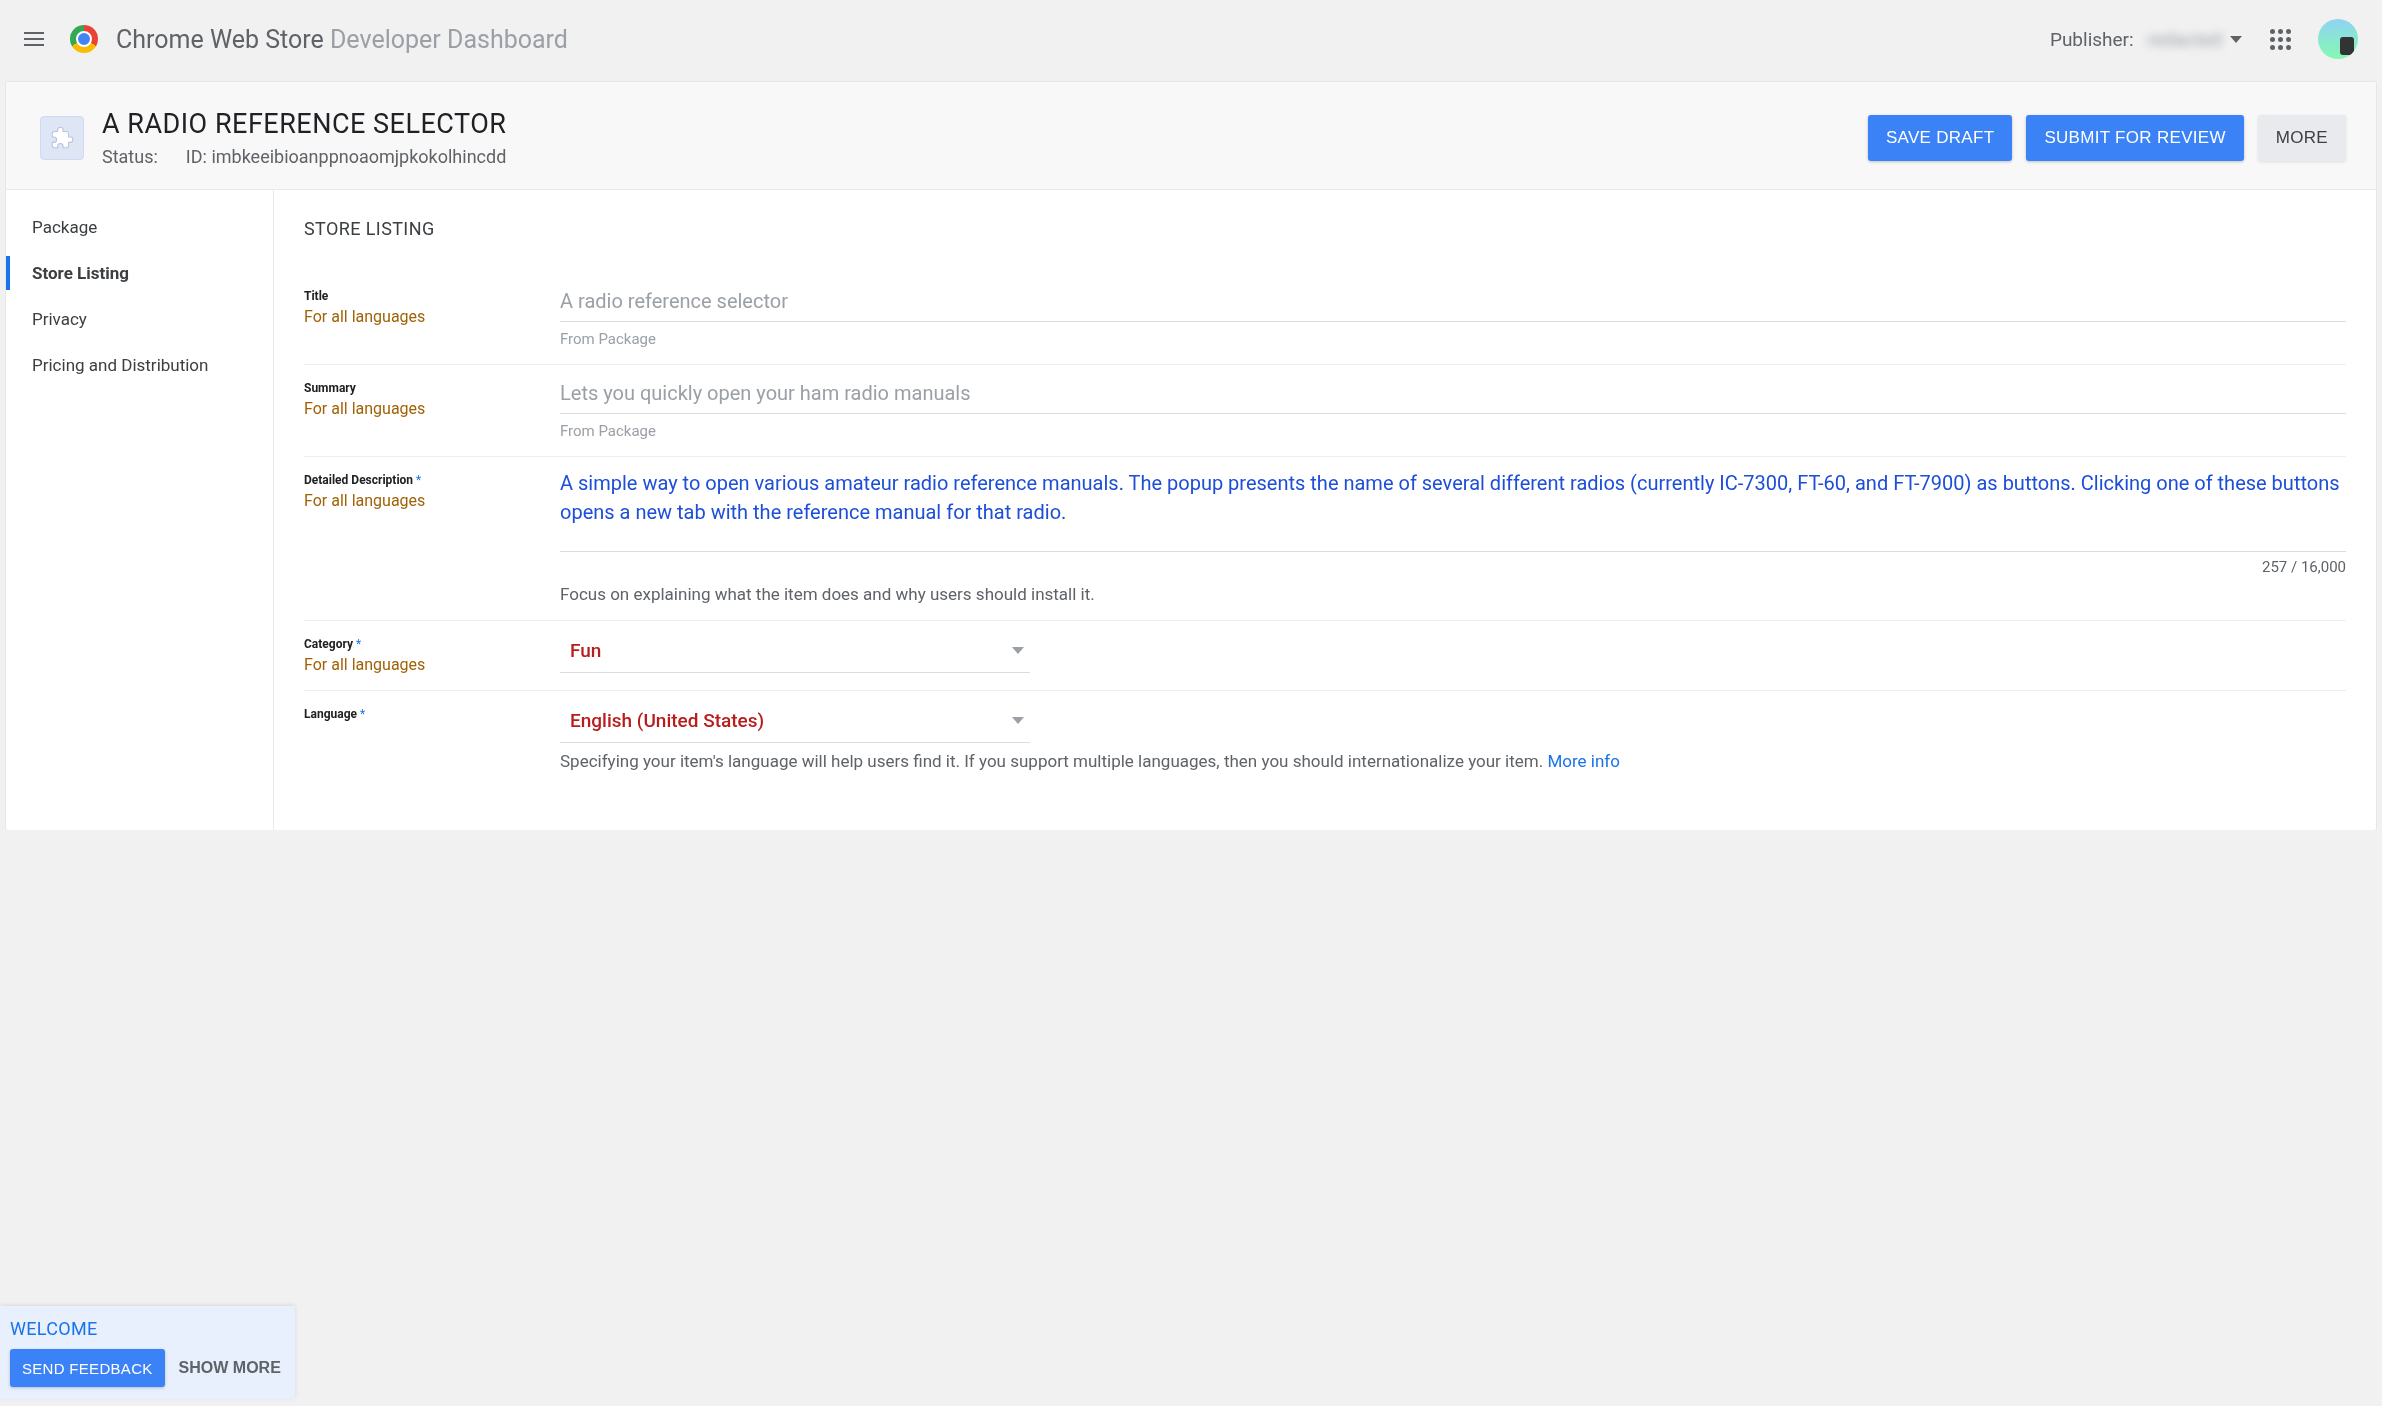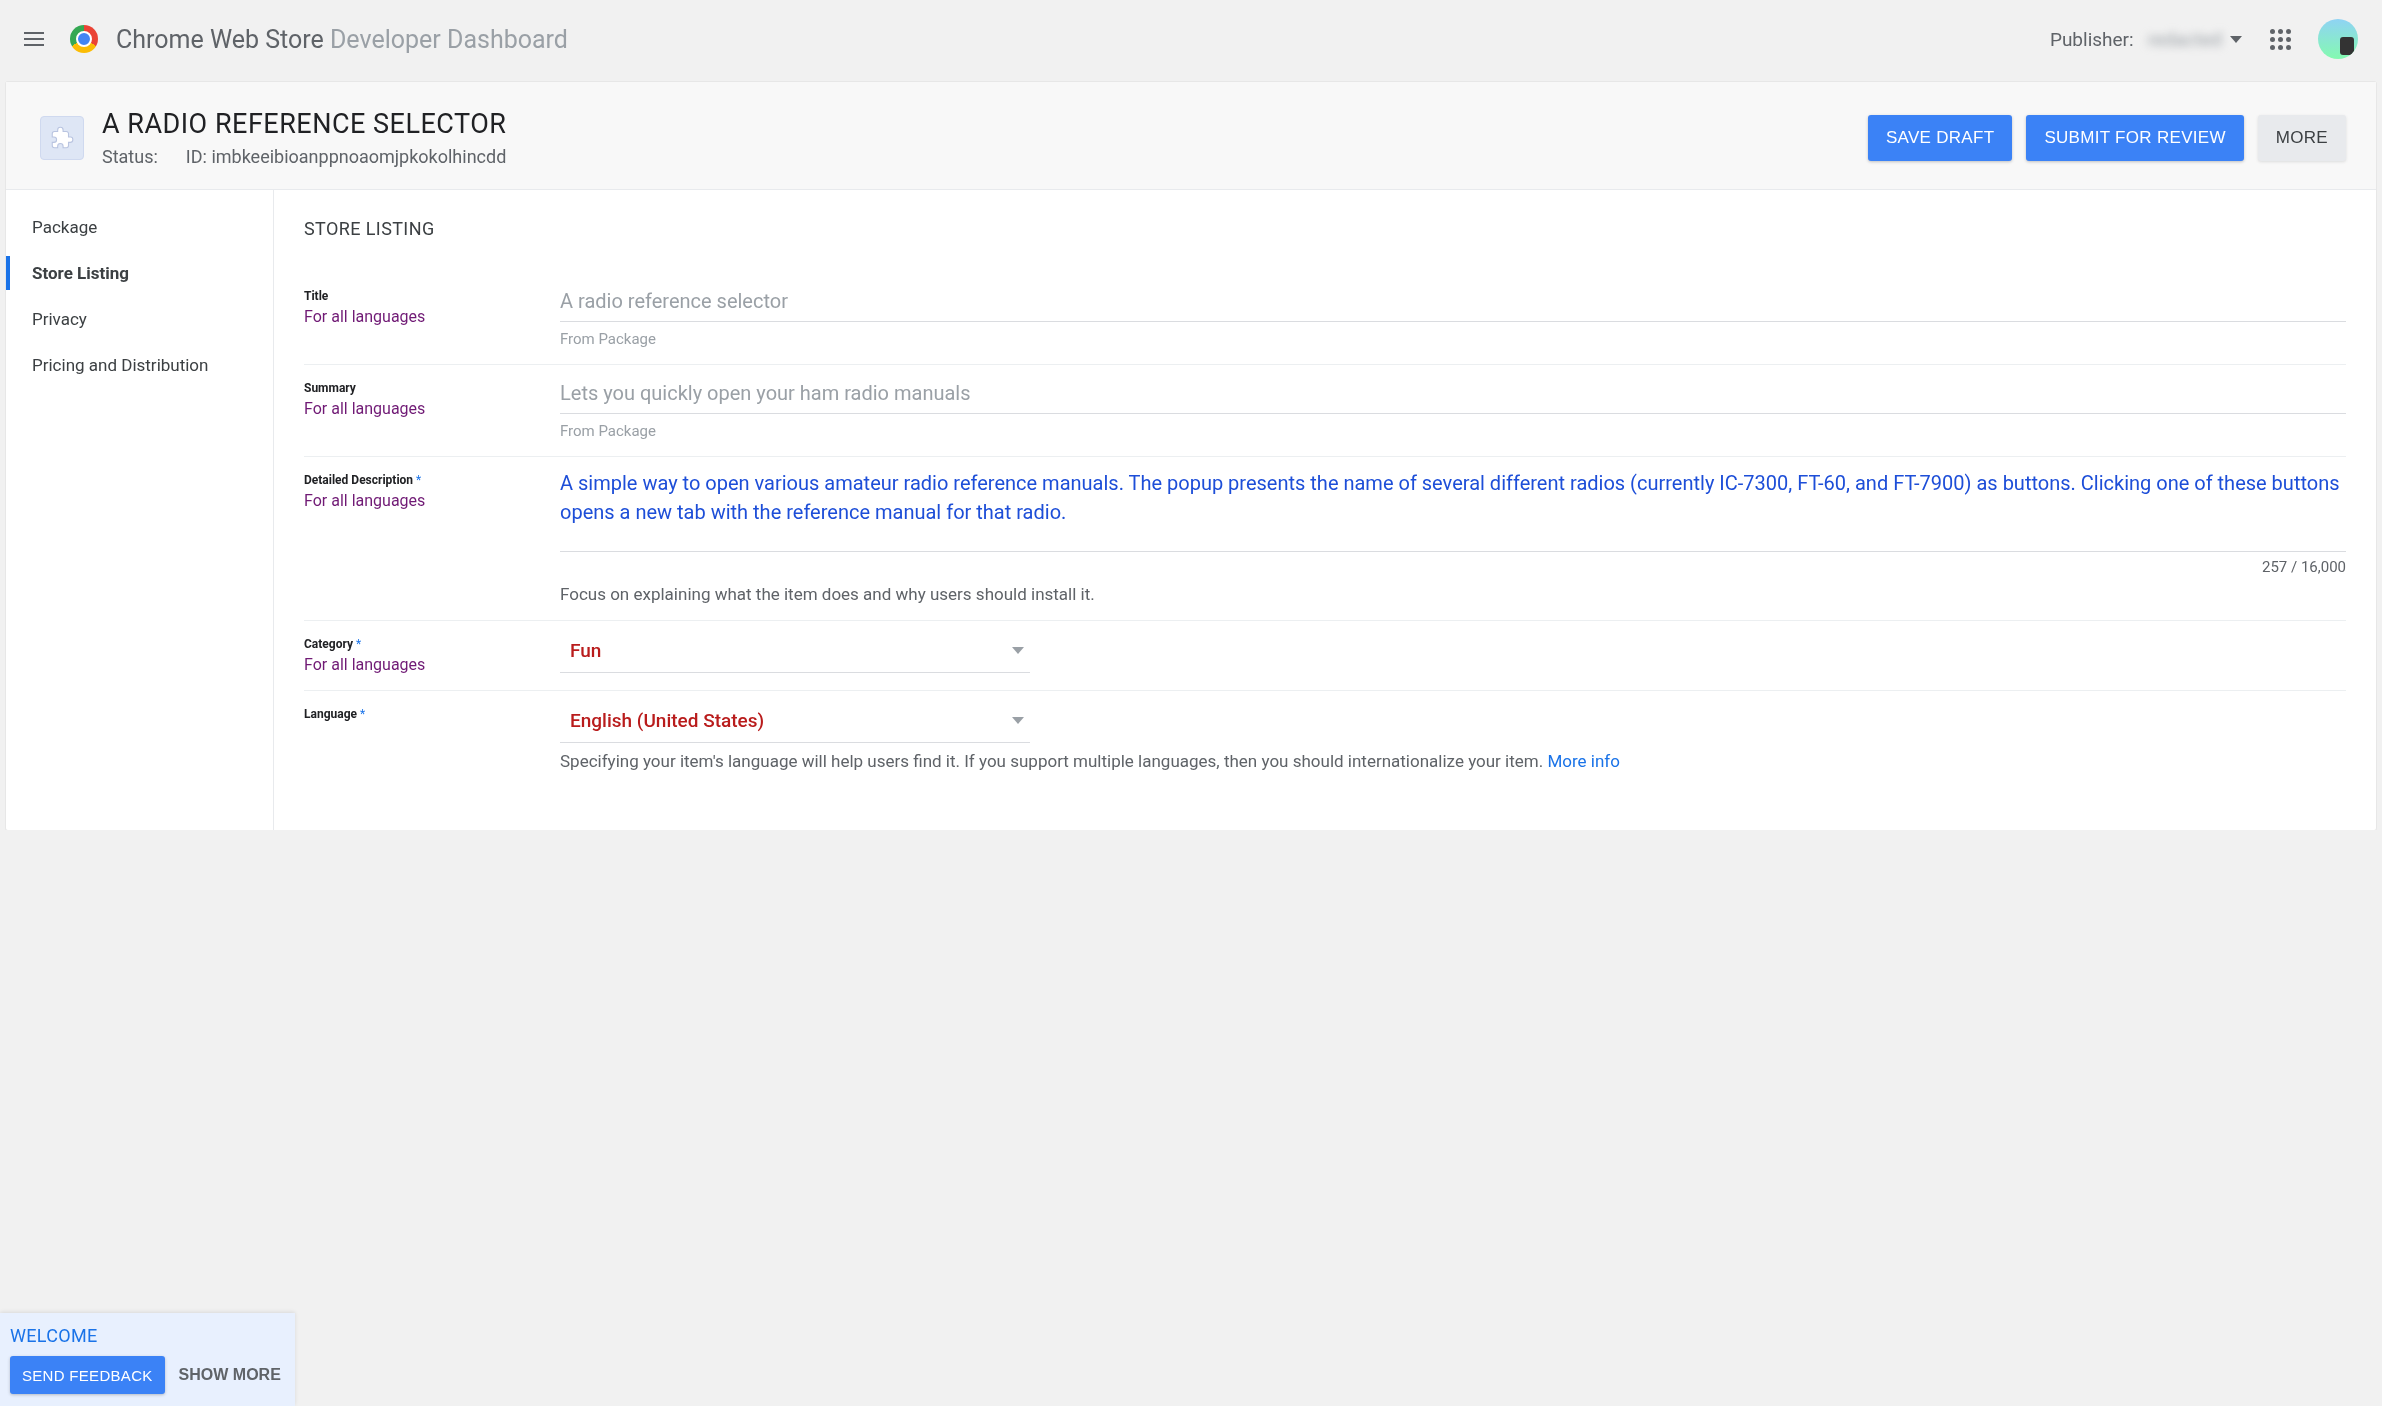--- a/index.html
+++ b/index.html
@@ -93,21 +93,21 @@
     .content { flex:1; padding: 28px 30px 40px 30px; }
     .section-title { font-size: 18px; font-weight:400; color:#3c4043; letter-spacing: 0.4px; margin-bottom: 34px; }
     .subsection-title { font-size: 18px; font-weight:400; color:#3c4043; letter-spacing: 0.4px; margin-bottom: 22px; }
 
     .form-row {
       display:flex; border-bottom: 1px solid #eceff1; padding: 12px 0 16px 0;
     }
     .form-row:first-of-type { padding-top: 0; }
     .form-label-col { width: 256px; padding-top: 4px; }
     .form-label { font-size: 12px; font-weight: 700; color:#202124; }
-    .form-sublabel { font-size: 16px; color:#701a75; margin-top:4px; }
+    .form-sublabel { font-size: 16px; color:#a16207; margin-top:4px; }
     .req { color:#1a73e8; font-weight:400; }
     .form-field-col { flex:1; }
 
     .readonly-field {
       font-size: 20px; color:#9aa0a6; border-bottom:1px solid #dadce0; padding: 4px 0 8px 0;
     }
     .field-hint { font-size: 15px; color:#9aa0a6; margin-top: 8px; }
 
     .textarea-text {
       font-size: 20px; color:#1d4ed8; line-height: 1.45; padding: 0 0 24px 0; border-bottom:1px solid #dadce0;
@@ -122,21 +122,21 @@
       cursor:pointer;
     }
     .select-box .val { font-size:19px; color:#b91c1c; font-weight:500; }
     .select-box .tri {
       width:0; height:0; border-left:6px solid transparent; border-right:6px solid transparent;
       border-top:7px solid #9aa0a6;
     }
 
     
     .feedback-card {
-      position: fixed; left:0; bottom:0;
+      position: fixed; left:0; bottom:7px;
       background:#e8f0fe; padding: 12px 14px 12px 10px;
       box-shadow: 0 -1px 4px rgba(0,0,0,0.1);
       display:flex; flex-direction:column; gap:10px; align-items:flex-start;
       min-width: 260px;
     }
     .feedback-card .welcome { color:#1a73e8; font-size:18px; font-weight:400; letter-spacing:0.3px; }
     .feedback-card .row { display:flex; align-items:center; gap:14px; }
     .btn-small { height:38px; padding:0 12px; font-size:15px; }
     .btn-flat { background:transparent; color:#5f6368; border:none; font-size:16px; font-weight:700; cursor:pointer; }
   </style>

